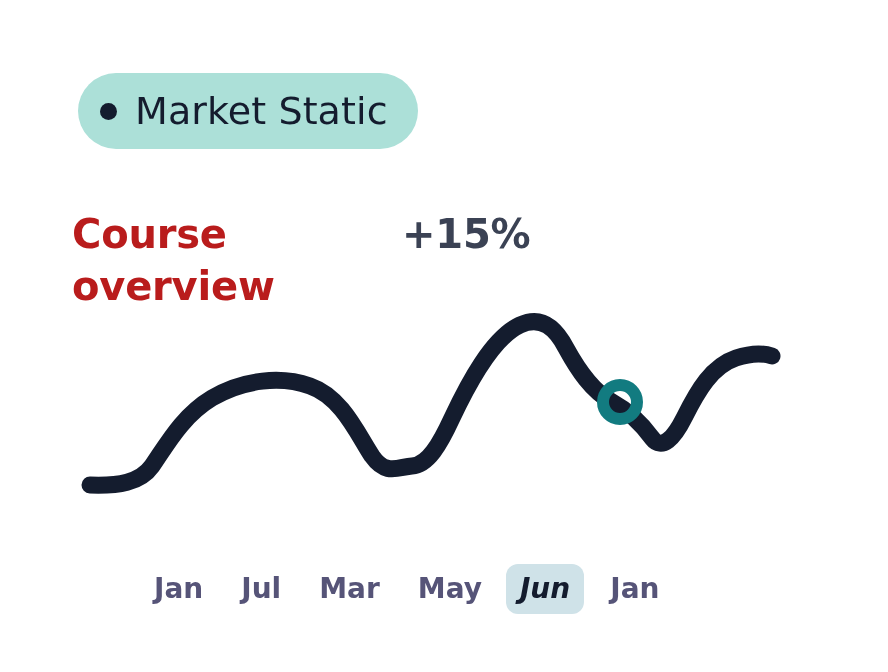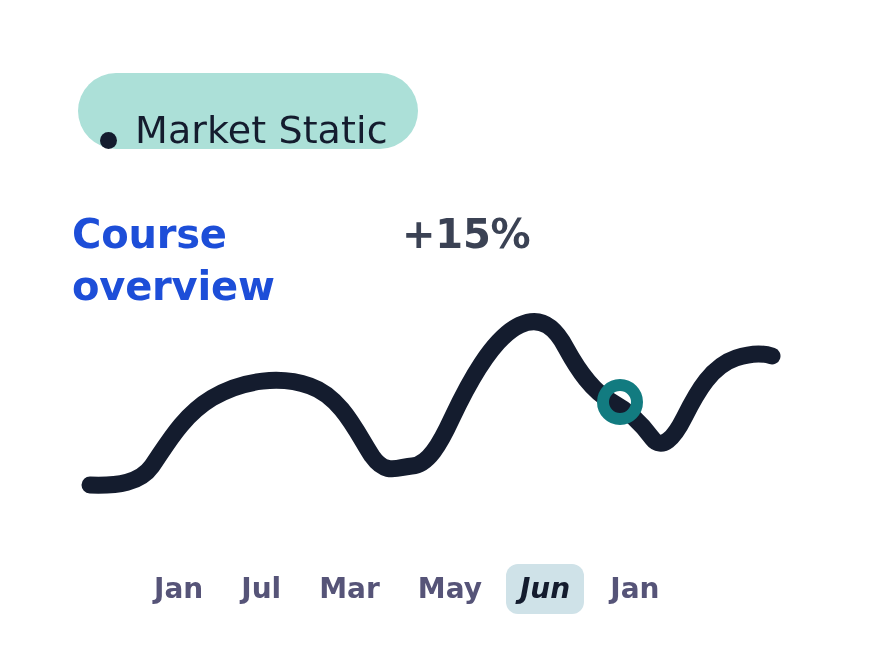--- a/index.html
+++ b/index.html
@@ -22,21 +22,21 @@
   }
 
   
   #legend-pill {
     position: absolute;
     left: 78px;
     top: 73px;
     height: 76px;
     padding: 0 30px 0 22px;
     display: flex;
-    align-items: flex-end;
+    align-items: center;
     gap: 18px;
     background: #ace0d8;
     border-radius: 38px;
     box-sizing: border-box;
   }
   #legend-dot {
     width: 17px;
     height: 17px;
     border-radius: 50%;
     background: #141c2e;
@@ -56,21 +56,21 @@
     position: absolute;
     left: 72px;
     top: 208px;
     width: 740px;
     display: flex;
     align-items: flex-start;
   }
   #headline-title {
     font-size: 40px;
     font-weight: 700;
-    color: #1d4ed8;
+    color: #b91c1c;
     line-height: 1.30;
     width: 330px;
     letter-spacing: -0.2px;
   }
   #headline-title .line { display: block; }
   #headline-delta {
     font-size: 40px;
     font-weight: 700;
     color: #3b4254;
     line-height: 1.30;

